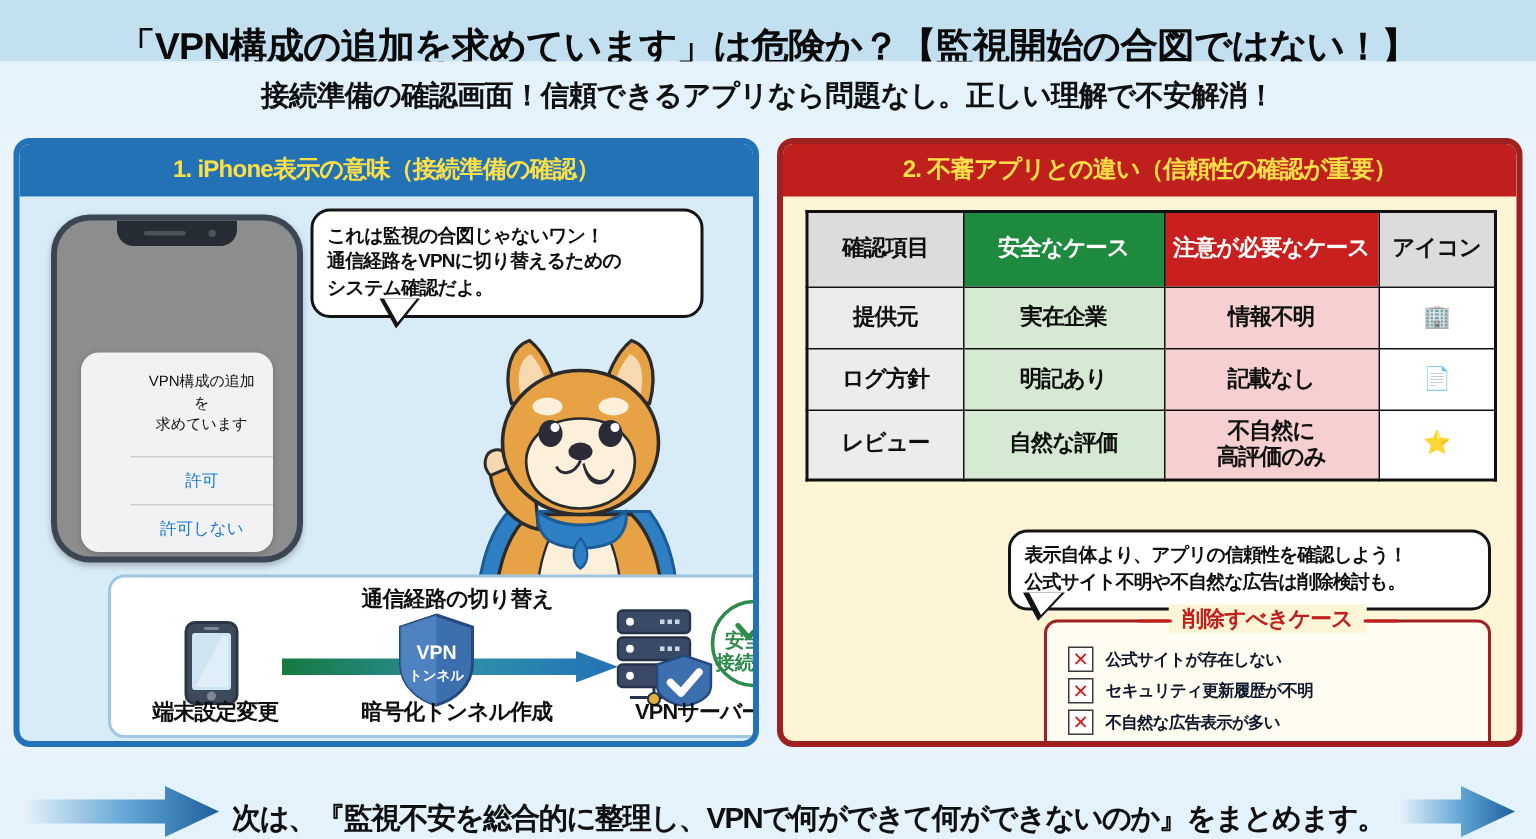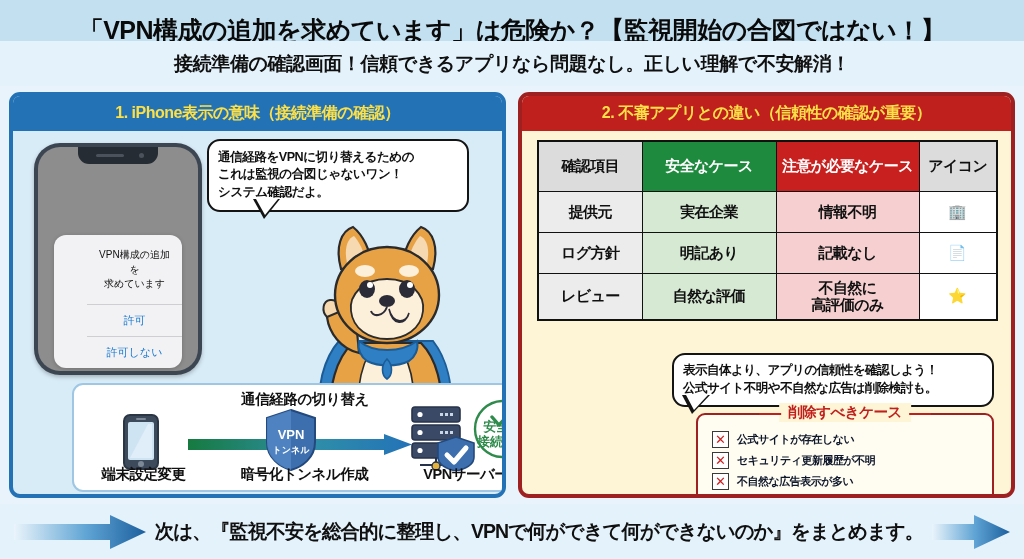--- a/index.html
+++ b/index.html
@@ -210,21 +210,21 @@
     margin-right: 8px; flex: none;
   }
   .del-item span.txt {
     font-size: 11px; font-weight: bold; color: #0f172a; letter-spacing: -0.5px;
     white-space: nowrap;
   }
 
   
   .footer {
     position: absolute; left: 0; top: 504px; width: 1024px; height: 55px;
-    background: #e4f2fb; display: flex; align-items: center;
+    background: #e4f2fb; display: flex; align-items: flex-end;
   }
   .foot-arrow-l { margin-left: 14px; flex: none; }
   .foot-text {
     flex: 1; text-align: center; font-size: 19.5px; font-weight: bold;
     color: #101010; letter-spacing: -1px; white-space: nowrap;
   }
   .foot-arrow-r { margin-right: 14px; flex: none; }
 </style>
 </head>
 <body>
@@ -253,22 +253,22 @@
               <div>VPN構成の追加を</div>
               <div>求めています</div>
             </div>
             <div class="btn">許可</div>
             <div class="btn">許可しない</div>
           </div>
         </div>
       </div>
 
       <div class="bubble-left">
+        <div class="line">これは監視の合図じゃないワン！</div>
         <div class="line">通信経路をVPNに切り替えるための</div>
-        <div class="line">これは監視の合図じゃないワン！</div>
         <div class="line">システム確認だよ。</div>
       </div>
 
       <div class="dog dog-left">
         <svg viewBox="0 0 175 200" width="175" height="200">
 
           <path d="M38 128 C22 146 16 176 18 200 L150 200 C152 172 146 146 132 128 Z" fill="#2f7fc4" stroke="#1b5c96" stroke-width="2"></path>
 
           <path d="M52 130 C34 146 28 176 30 200 L140 200 C142 174 136 146 120 130 Z" fill="#e8a council"></path>
           <path d="M52 130 C34 146 28 176 30 200 L140 200 C142 174 136 146 120 130 Z" fill="#e8a246" stroke="#2b2b2b" stroke-width="2.2"></path>

